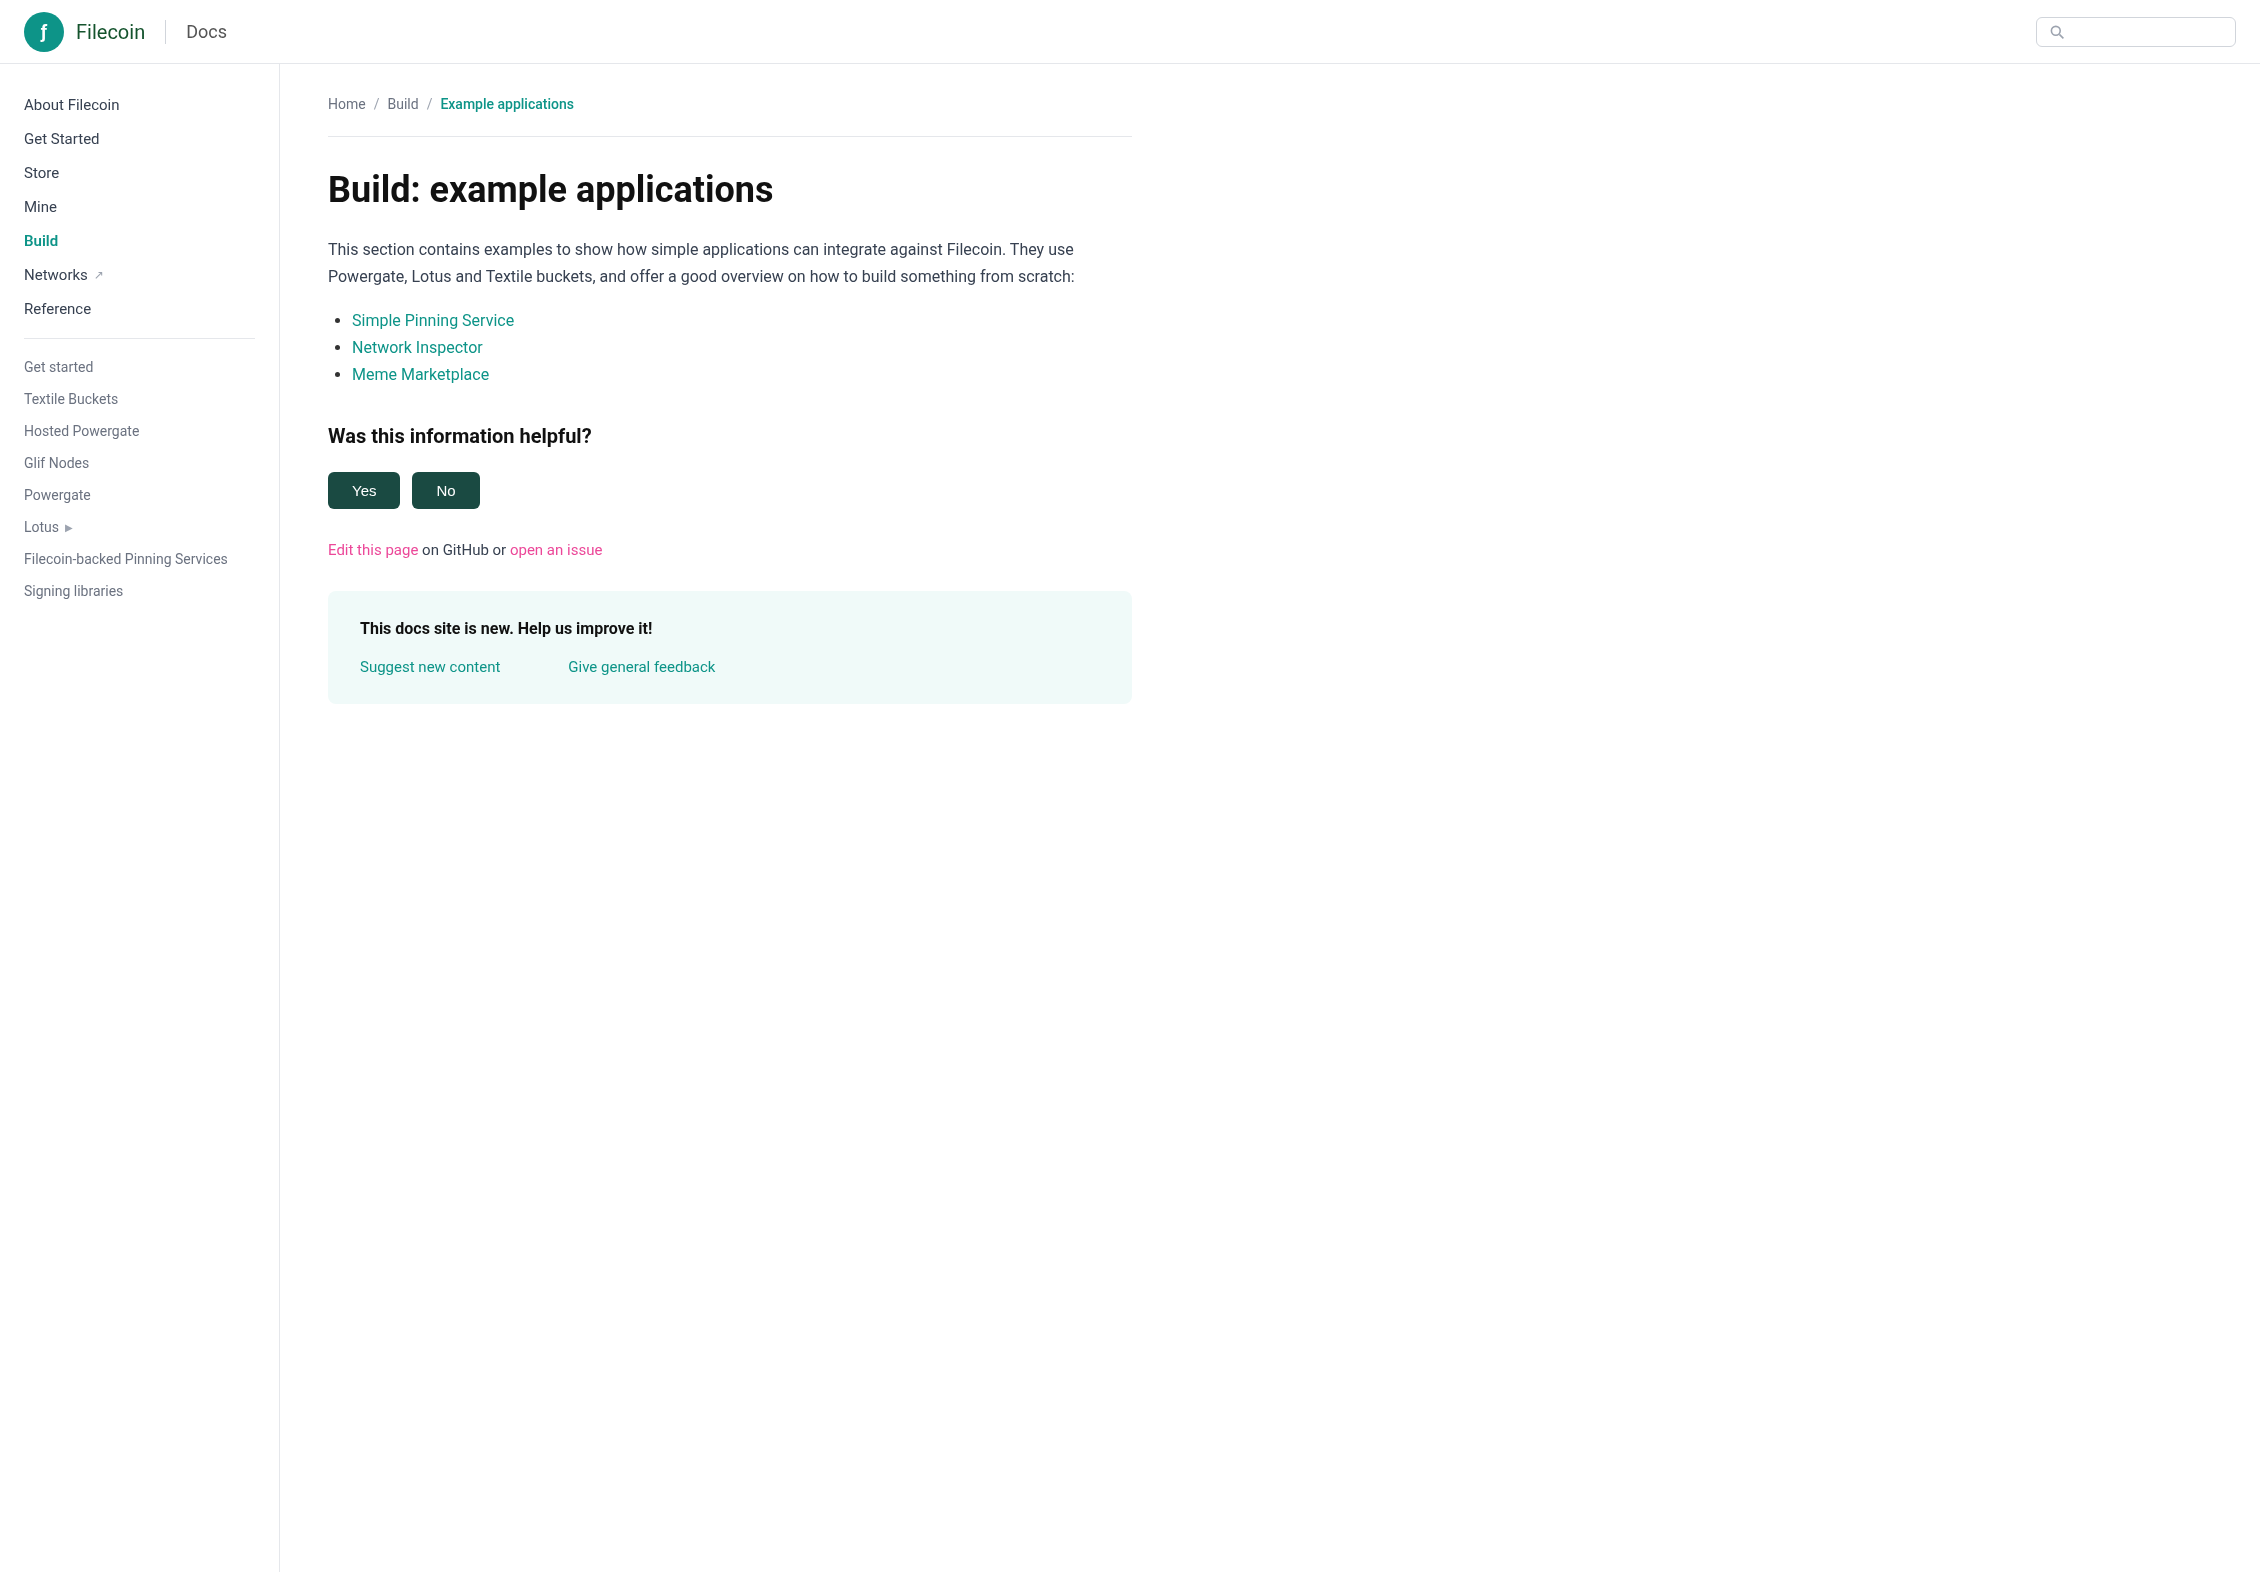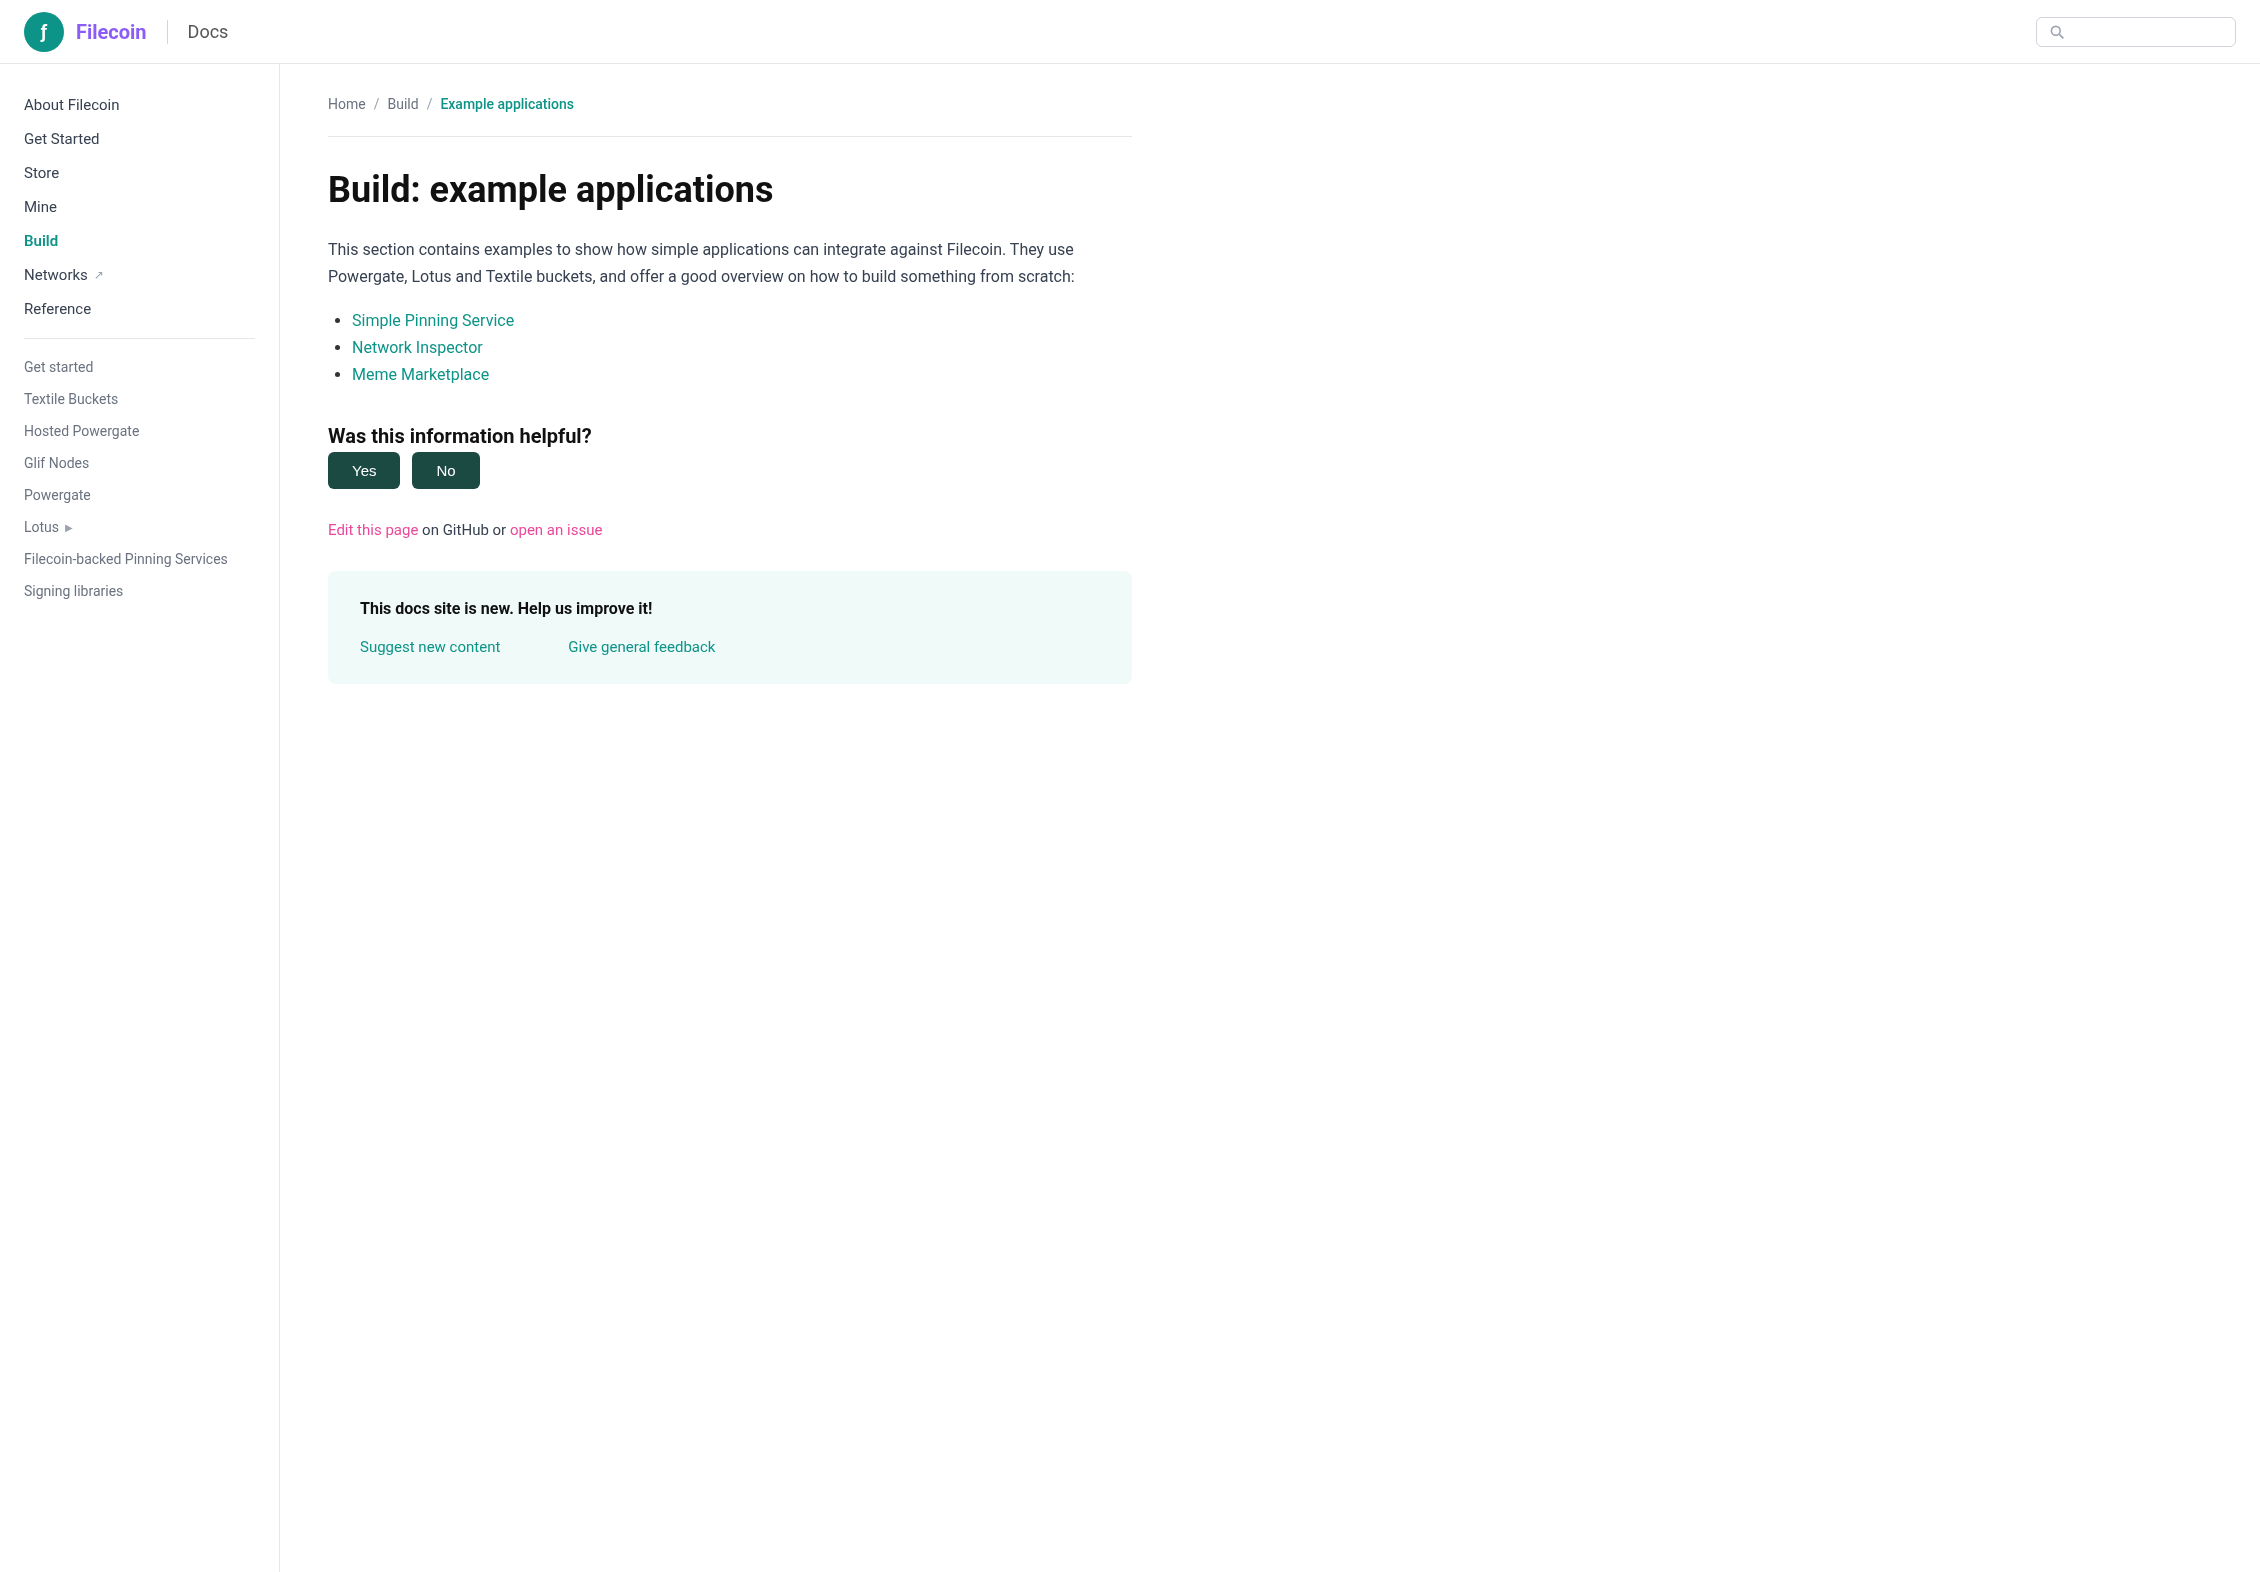--- a/index.html
+++ b/index.html
@@ -28,22 +28,22 @@
       display: flex;
       align-items: center;
       justify-content: center;
       color: white;
       font-size: 18px;
       font-weight: bold;
       flex-shrink: 0;
     }
     .logo-text {
       font-size: 20px;
-      font-weight: 700;
-      color: #8b5cf6;
+      font-weight: 400;
+      color: #14532d;
     }
     .header-divider {
       width: 1px;
       height: 24px;
       background: #d1d5db;
       margin: 0 8px;
     }
     .docs-label {
       font-size: 18px;
       color: #555;
@@ -175,21 +175,21 @@
     }
 
     
     .feedback-section {
       margin-bottom: 32px;
     }
     .feedback-title {
       font-size: 20px;
       font-weight: 700;
       color: #111;
-      margin-bottom: 4px;
+      margin-bottom: 24px;
     }
     .feedback-buttons {
       display: flex;
       gap: 12px;
       margin-bottom: 20px;
     }
     .btn-feedback {
       padding: 10px 24px;
       background: #1a4a42;
       color: white;

